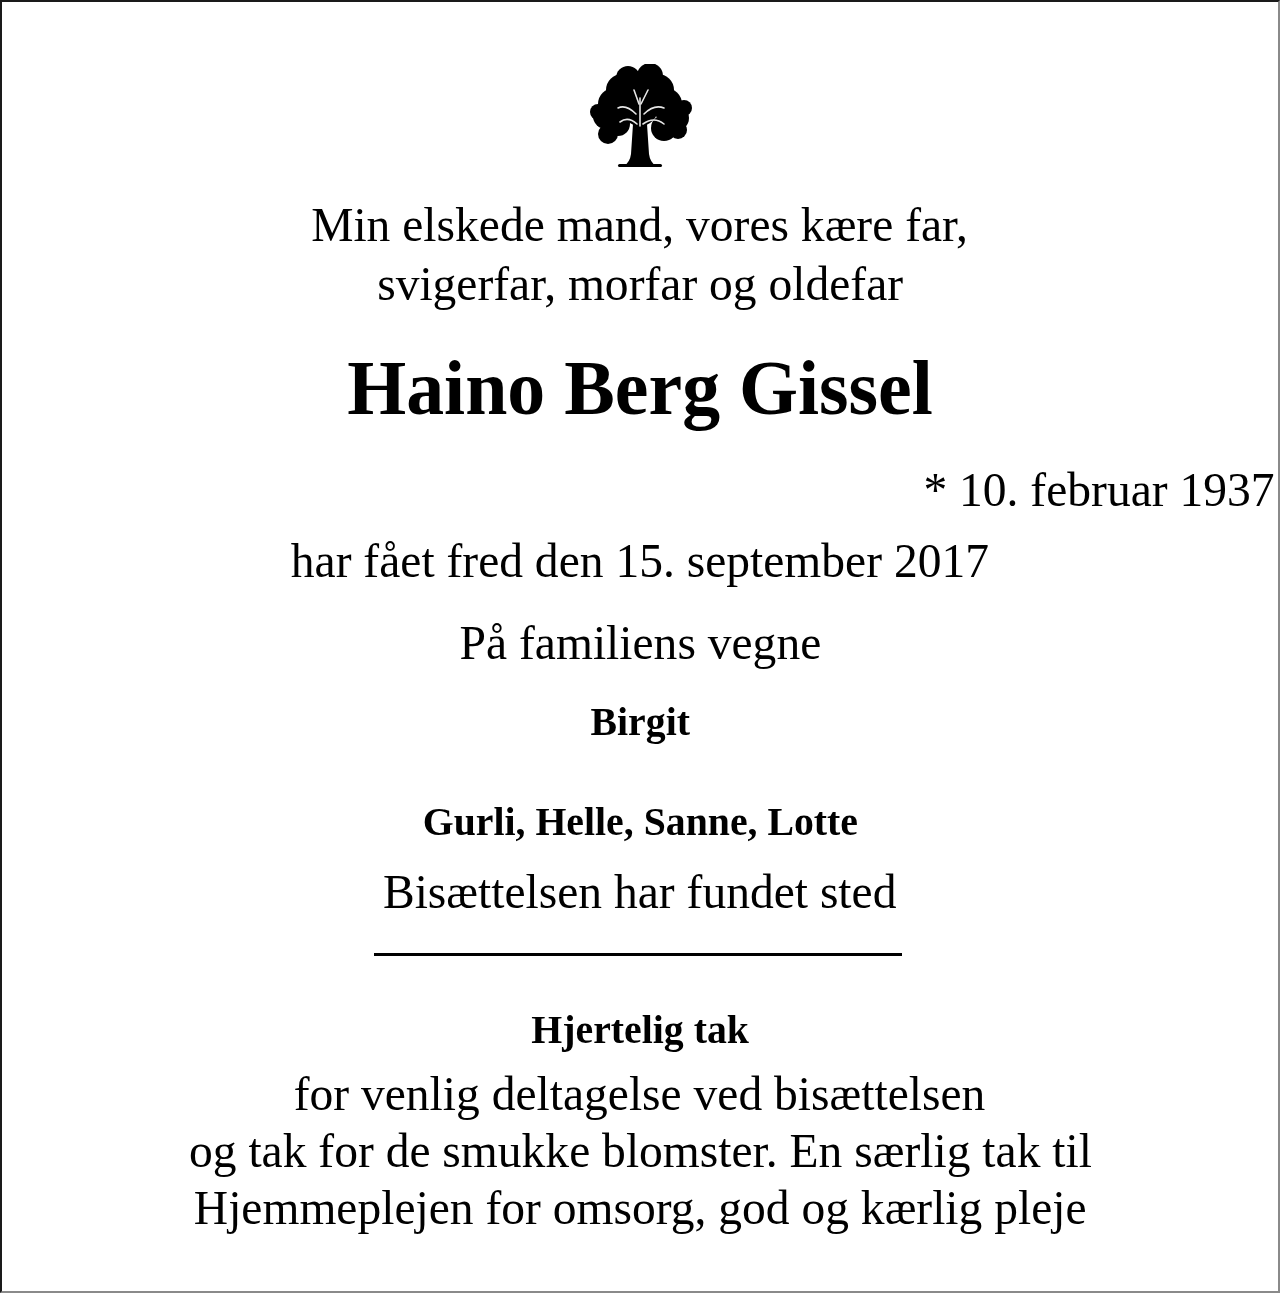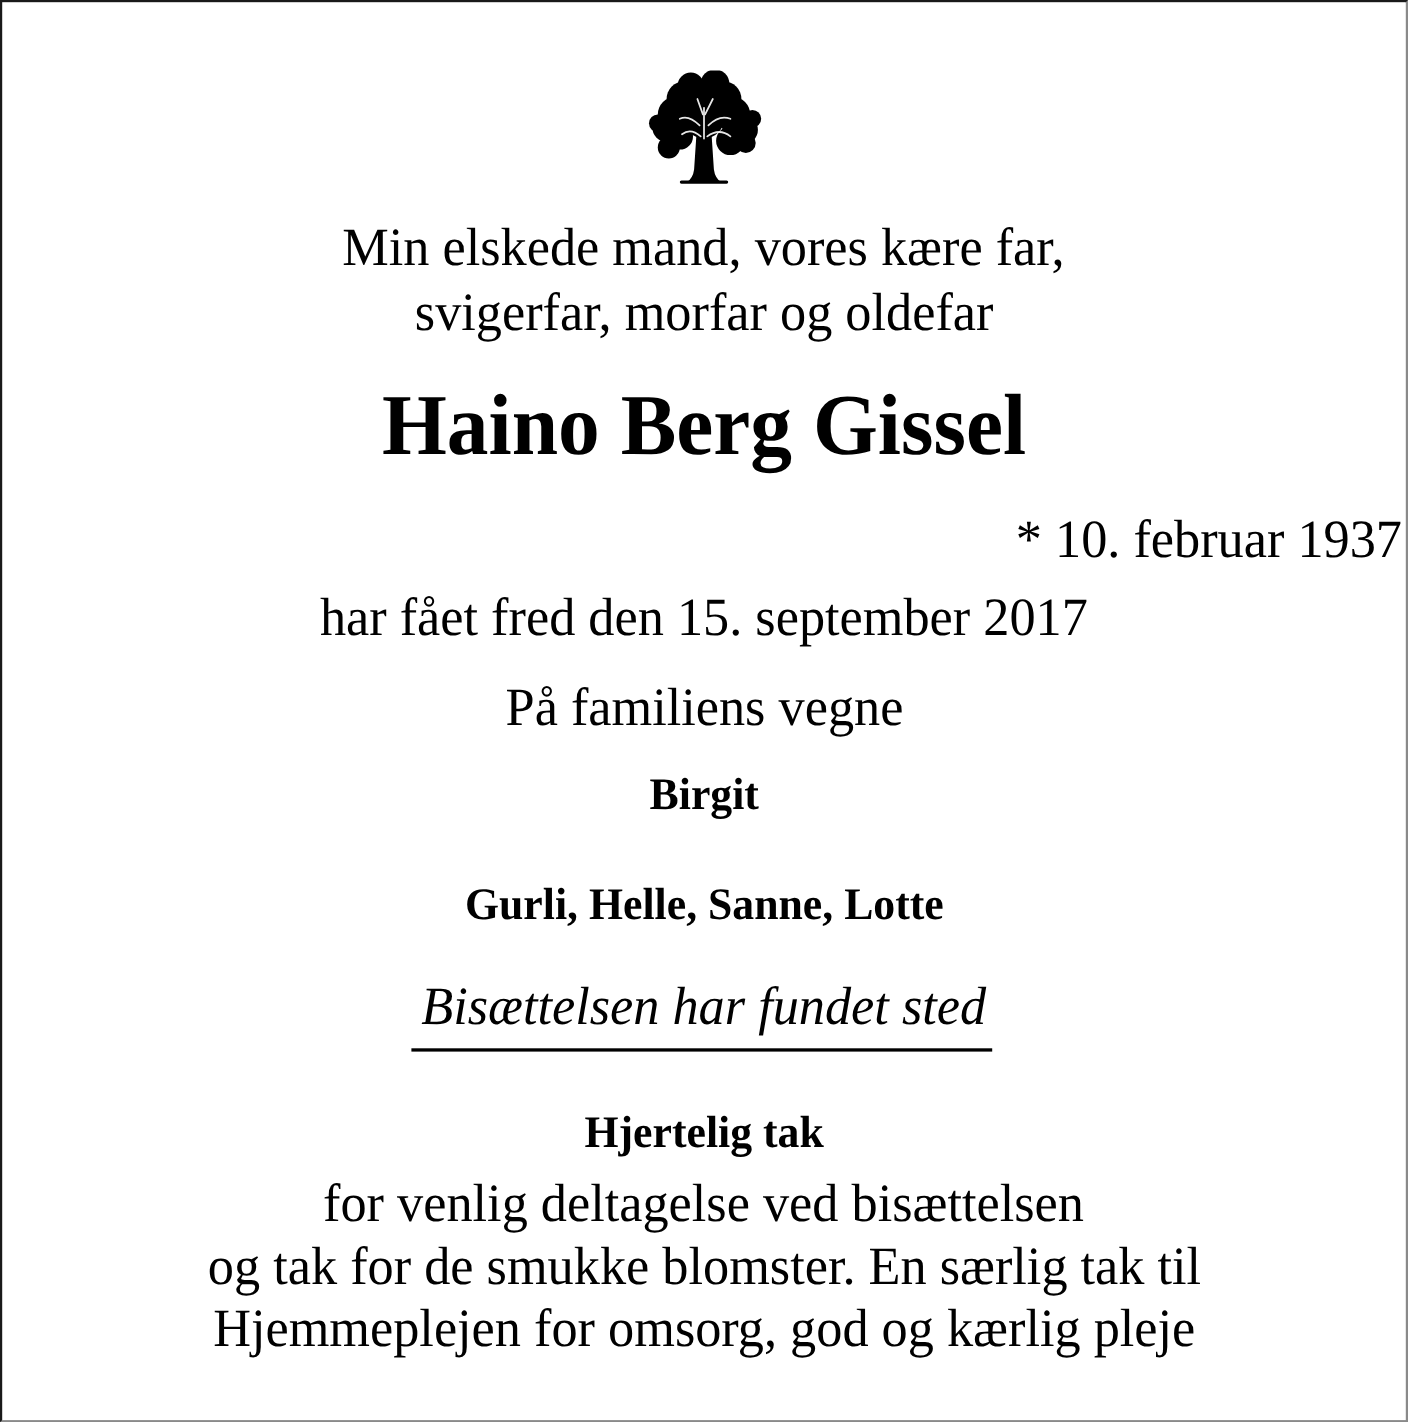--- a/index.html
+++ b/index.html
@@ -135,21 +135,21 @@
   <span>På familiens vegne</span>
 </div>
 
 <div class="line bold-sm" style="top:701px;">
   <span>Birgit</span>
 </div>
 <div class="line bold-sm" style="top:759px;margin-top:42px;">
   <span>Gurli, Helle, Sanne, Lotte</span>
 </div>
 
-<div class="line reg" style="top:890px;font-style:italic;">
+<div class="line reg" style="top:867px;">
   <span>Bisættelsen har fundet sted</span>
 </div>
 
 <div class="rule"></div>
 
 <div class="line bold-sm" style="top:1009px;">
   <span>Hjertelig tak</span>
 </div>
 <div class="line reg" style="top:1069px;text-align:center;">
   <span>for venlig deltagelse ved bisættelsen</span>

